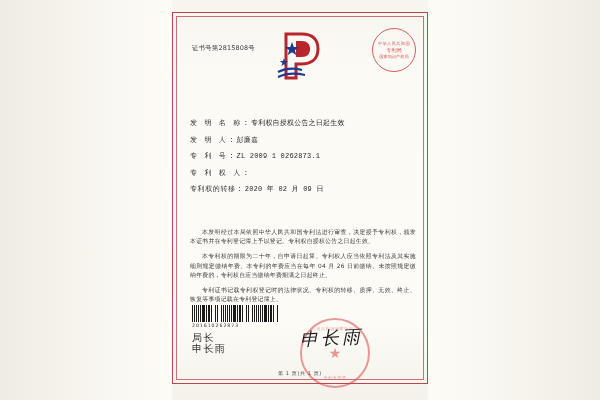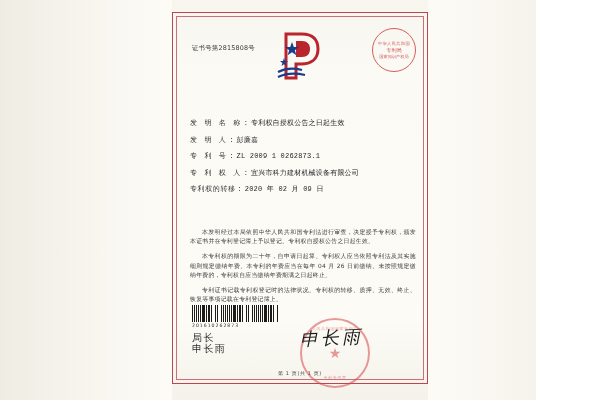--- a/index.html
+++ b/index.html
@@ -9,21 +9,21 @@
   }
   body {
     width: 600px;
     height: 400px;
     overflow: hidden;
     font-family: "DejaVu Sans", sans-serif;
   }
 
   #certificate {
     position: relative;
-    width: 536px;
+    width: 600px;
     height: 400px;
     background: #fdfcf7;
     overflow: hidden;
   }
 
   
   .paper {
     position: absolute;
     left: 0; top: 0;
     width: 600px; height: 400px;
@@ -336,21 +336,20 @@
       <span class="field-value">彭廉嘉</span>
     </div>
     <div class="field-row">
       <span class="field-label">专  利  号</span>
       <span class="field-sep">:</span>
       <span class="field-value">ZL 2009 1 0262873.1</span>
     </div>
     <div class="field-row">
       <span class="field-label">专 利 权 人</span>
       <span class="field-sep">:</span>
-      <span class="field-value">宜兴市科力建材机械设备有限公司</span>
     </div>
     <div class="field-row field-wide">
       <span class="field-label">专利权的转移</span>
       <span class="field-sep">:</span>
       <span class="field-value">2020 年 02 月 09 日</span>
     </div>
   </div>
 
   <div class="body-text">
     <p>本发明经过本局依照中华人民共和国专利法进行审查，决定授予专利权，颁发本证书并在专利登记簿上予以登记。专利权自授权公告之日起生效。</p>

